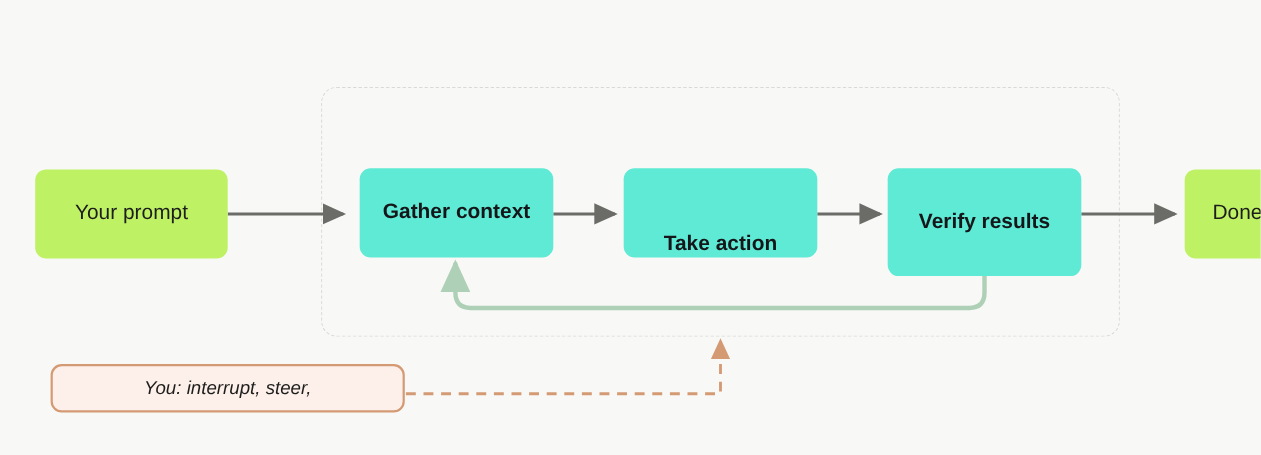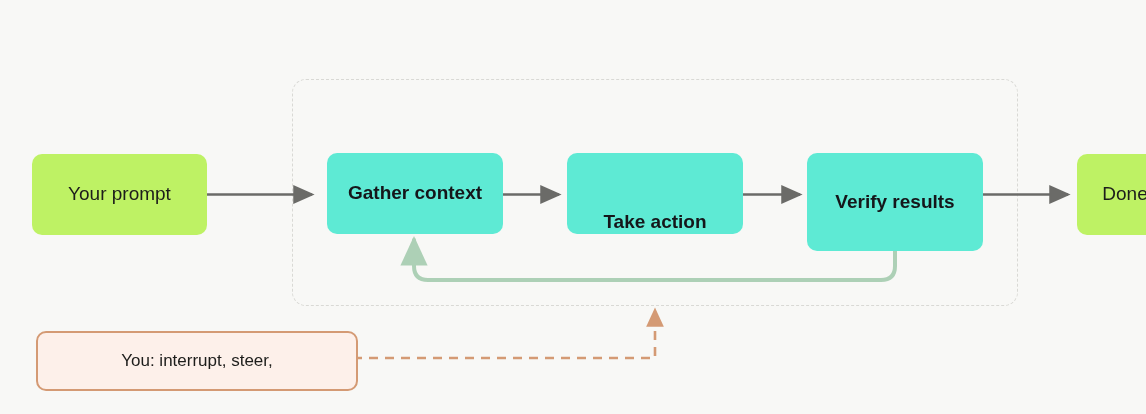--- a/index.html
+++ b/index.html
@@ -122,17 +122,17 @@
   </div>
 
   <div class="node node-green" style="left:807px; top:153px; width:176px; height:98px;">
     <span>Verify results</span>
   </div>
 
   <div class="node node-gray" style="left:1077px; top:154px; width:96px; height:81px;">
     <span>Done</span>
   </div>
 
-  <div class="node node-orange" style="left:36px; top:331px; width:322px; height:60px; flex-direction:column;">
+  <div class="node node-orange" style="left:46px; top:331px; width:322px; height:44px; flex-direction:column;font-style:italic;">
     <span>You: interrupt, steer,</span>
   </div>
 
 </div>
 
 </body></html>

